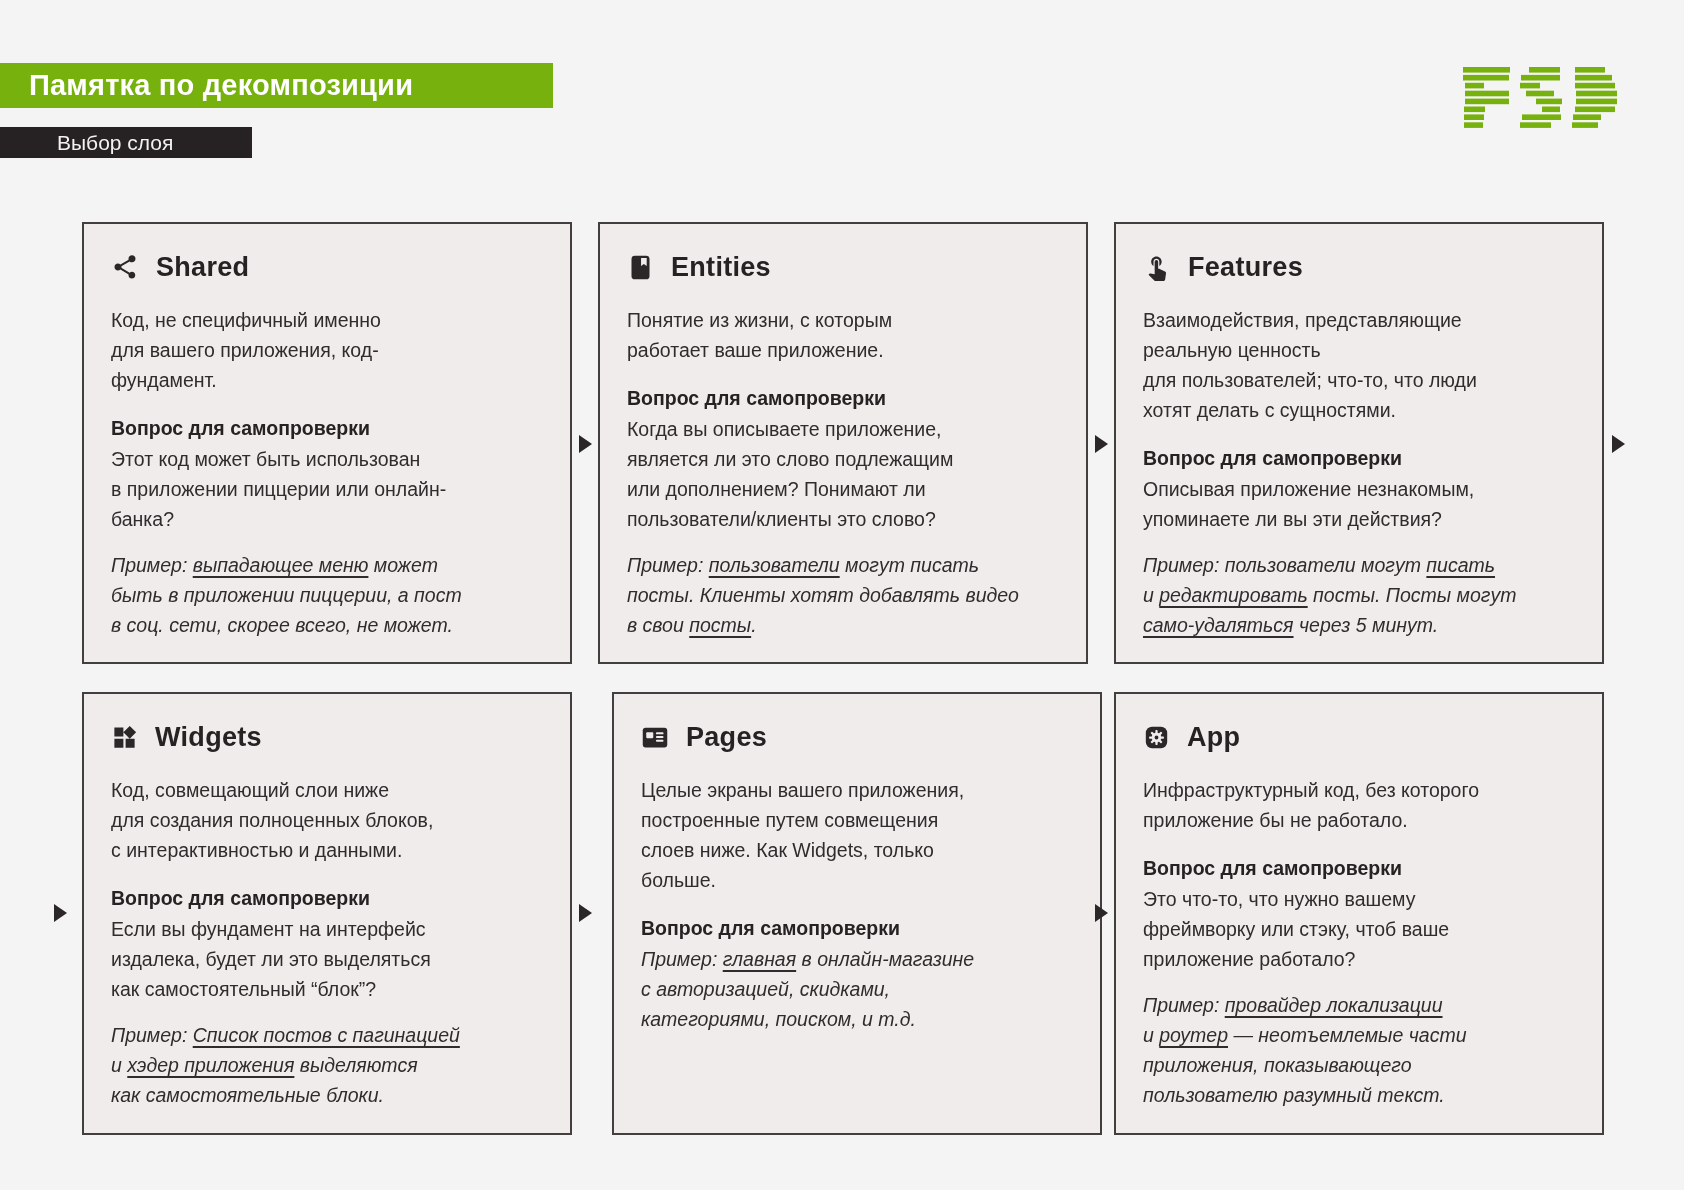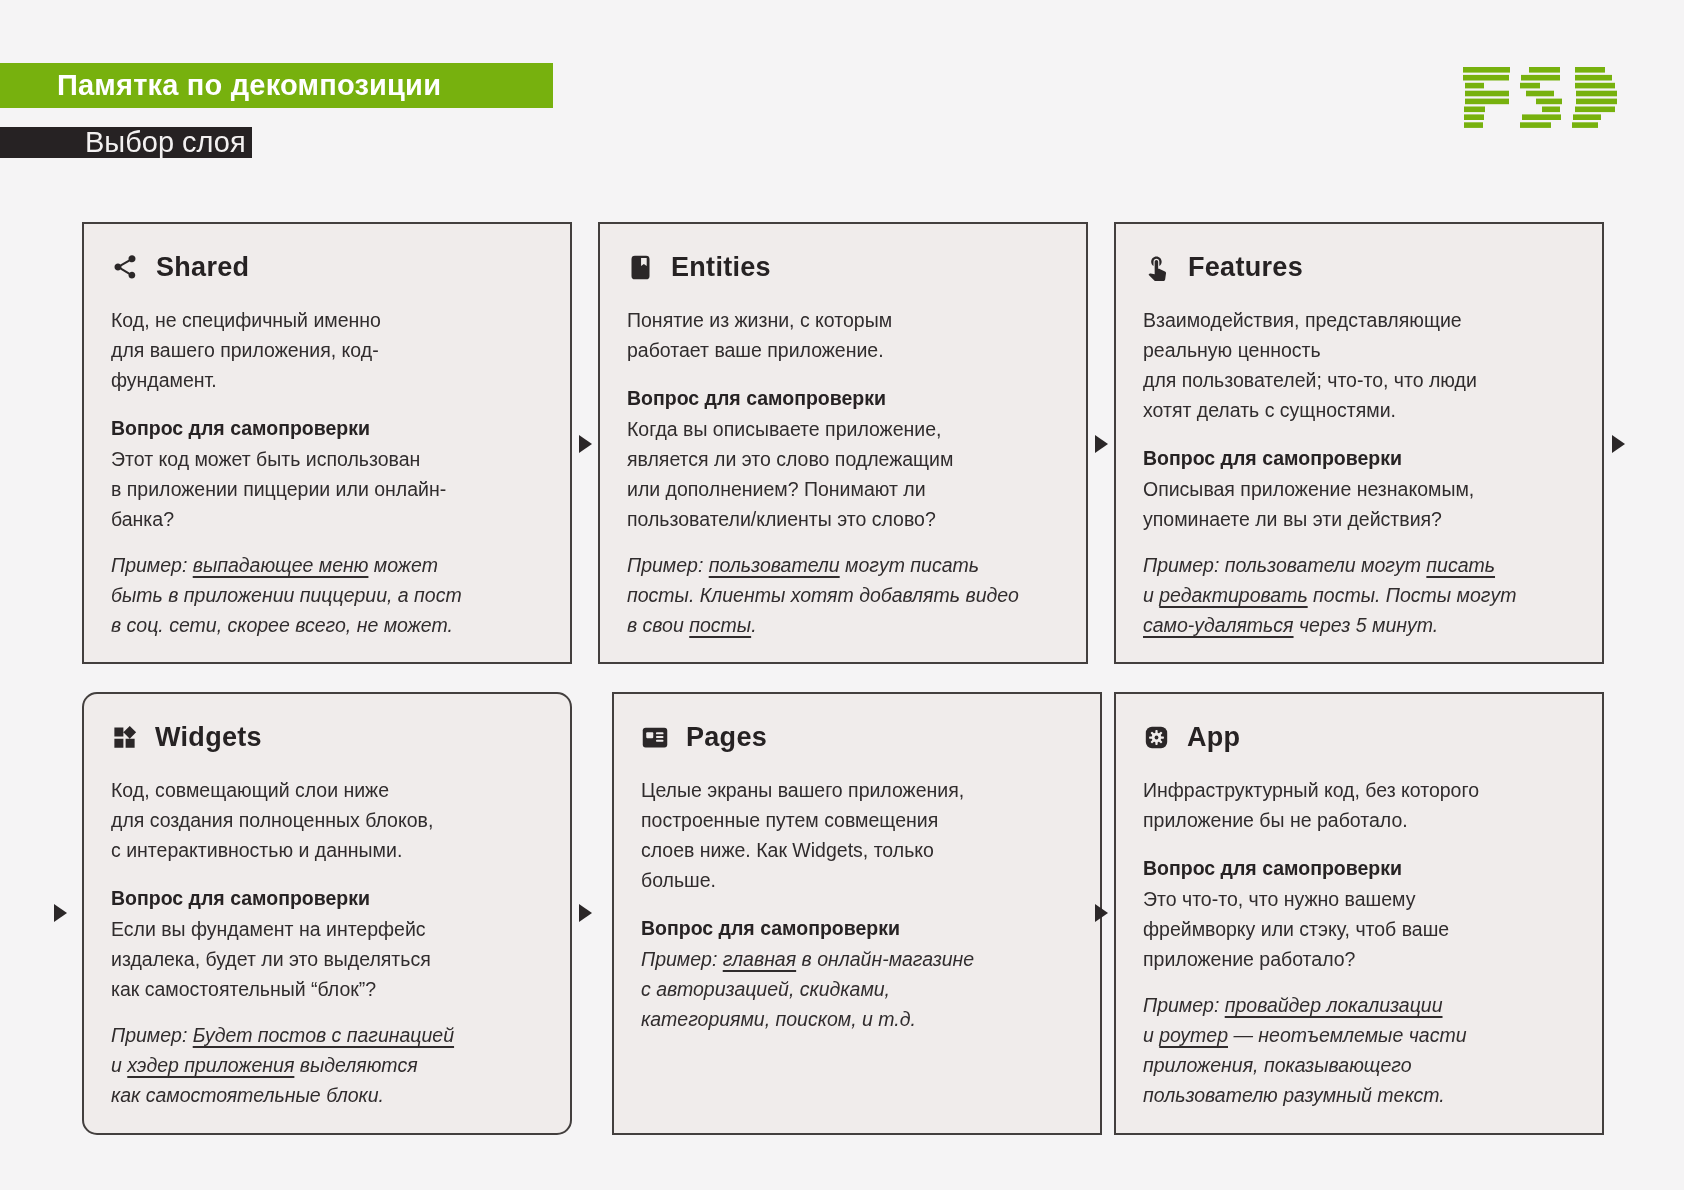--- a/index.html
+++ b/index.html
@@ -9,41 +9,41 @@
     position:relative;
     overflow:hidden;
     font-family:"Liberation Sans","DejaVu Sans",sans-serif;
     color:#302c2d;
   }
   
   .title-bar{
     position:absolute;left:0;top:63px;width:553px;height:45px;
     background:#77b10e;
     color:#ffffff;font-size:29px;font-weight:bold;line-height:45px;
-    padding-left:57px;box-sizing:border-box;
+    padding-left:29px;box-sizing:border-box;
     letter-spacing:.2px;
   }
   .layer-badge{
     position:absolute;left:0;top:127px;width:252px;height:31px;
     background:#262223;
-    color:#f3f1f1;font-size:29px;line-height:31px;
-    padding-left:85px;box-sizing:border-box;
+    color:#f3f1f1;font-size:21px;line-height:31px;
+    padding-left:57px;box-sizing:border-box;
   }
   .logo{position:absolute;left:1463px;top:67px;width:154px;height:61px;}
   
   .board{position:absolute;left:82px;top:222px;width:1605px;height:913px;padding-left:8px;}
   .card{
     position:absolute;width:490px;box-sizing:border-box;
     background:#f0eceb;border:2px solid #433f3e;
     padding:22px 27px 20px 27px;
   }
   .c1{left:0;   top:0;   height:442px;}
   .c2{left:516px;top:0;  height:442px;}
   .c3{left:1032px;top:0; height:442px;}
-  .c4{left:0;   top:470px;height:443px;border-radius:15px;}
+  .c4{left:0;   top:470px;height:443px;}
   .c5{left:516px;top:470px;height:443px;margin-left:14px;}
   .c6{left:1032px;top:470px;height:443px;}
   .card-head{display:flex;align-items:center;height:42px;margin-bottom:17px;}
   .card-head svg{flex:0 0 auto;}
   .card-title{
     font-size:27px;font-weight:bold;color:#262223;margin-left:17px;
     letter-spacing:.3px;
   }
   .card p{margin:0;font-size:19.5px;line-height:30px;white-space:pre-line;}
   .desc{margin-bottom:18px !important;}
@@ -181,21 +181,21 @@
         </svg>
       <span class="card-title">Widgets</span>
     </div>
     <p class="desc">Код, совмещающий слои ниже
 для создания полноценных блоков,
 с интерактивностью и данными.</p>
     <p class="q-label">Вопрос для самопроверки</p>
     <p class="q-text">Если вы фундамент на интерфейс
 издалека, будет ли это выделяться
 как самостоятельный “блок”?</p>
-    <p class="example"><span>Пример: </span><span class="u">Будет постов с пагинацией</span><span>
+    <p class="example"><span>Пример: </span><span class="u">Список постов с пагинацией</span><span>
 и </span><span class="u">хэдер приложения</span><span> выделяются
 как самостоятельные блоки.</span></p>
   </div>
 
   <div class="card c5">
     <div class="card-head">
       <svg class="icon" width="28" height="28" viewBox="0 0 24 24">
           <rect x="1.5" y="4" width="21" height="17" rx="2.5"></rect>
           <g fill="#f0eceb">
             <rect x="4.5" y="8" width="6" height="5" rx="0.7"></rect>

